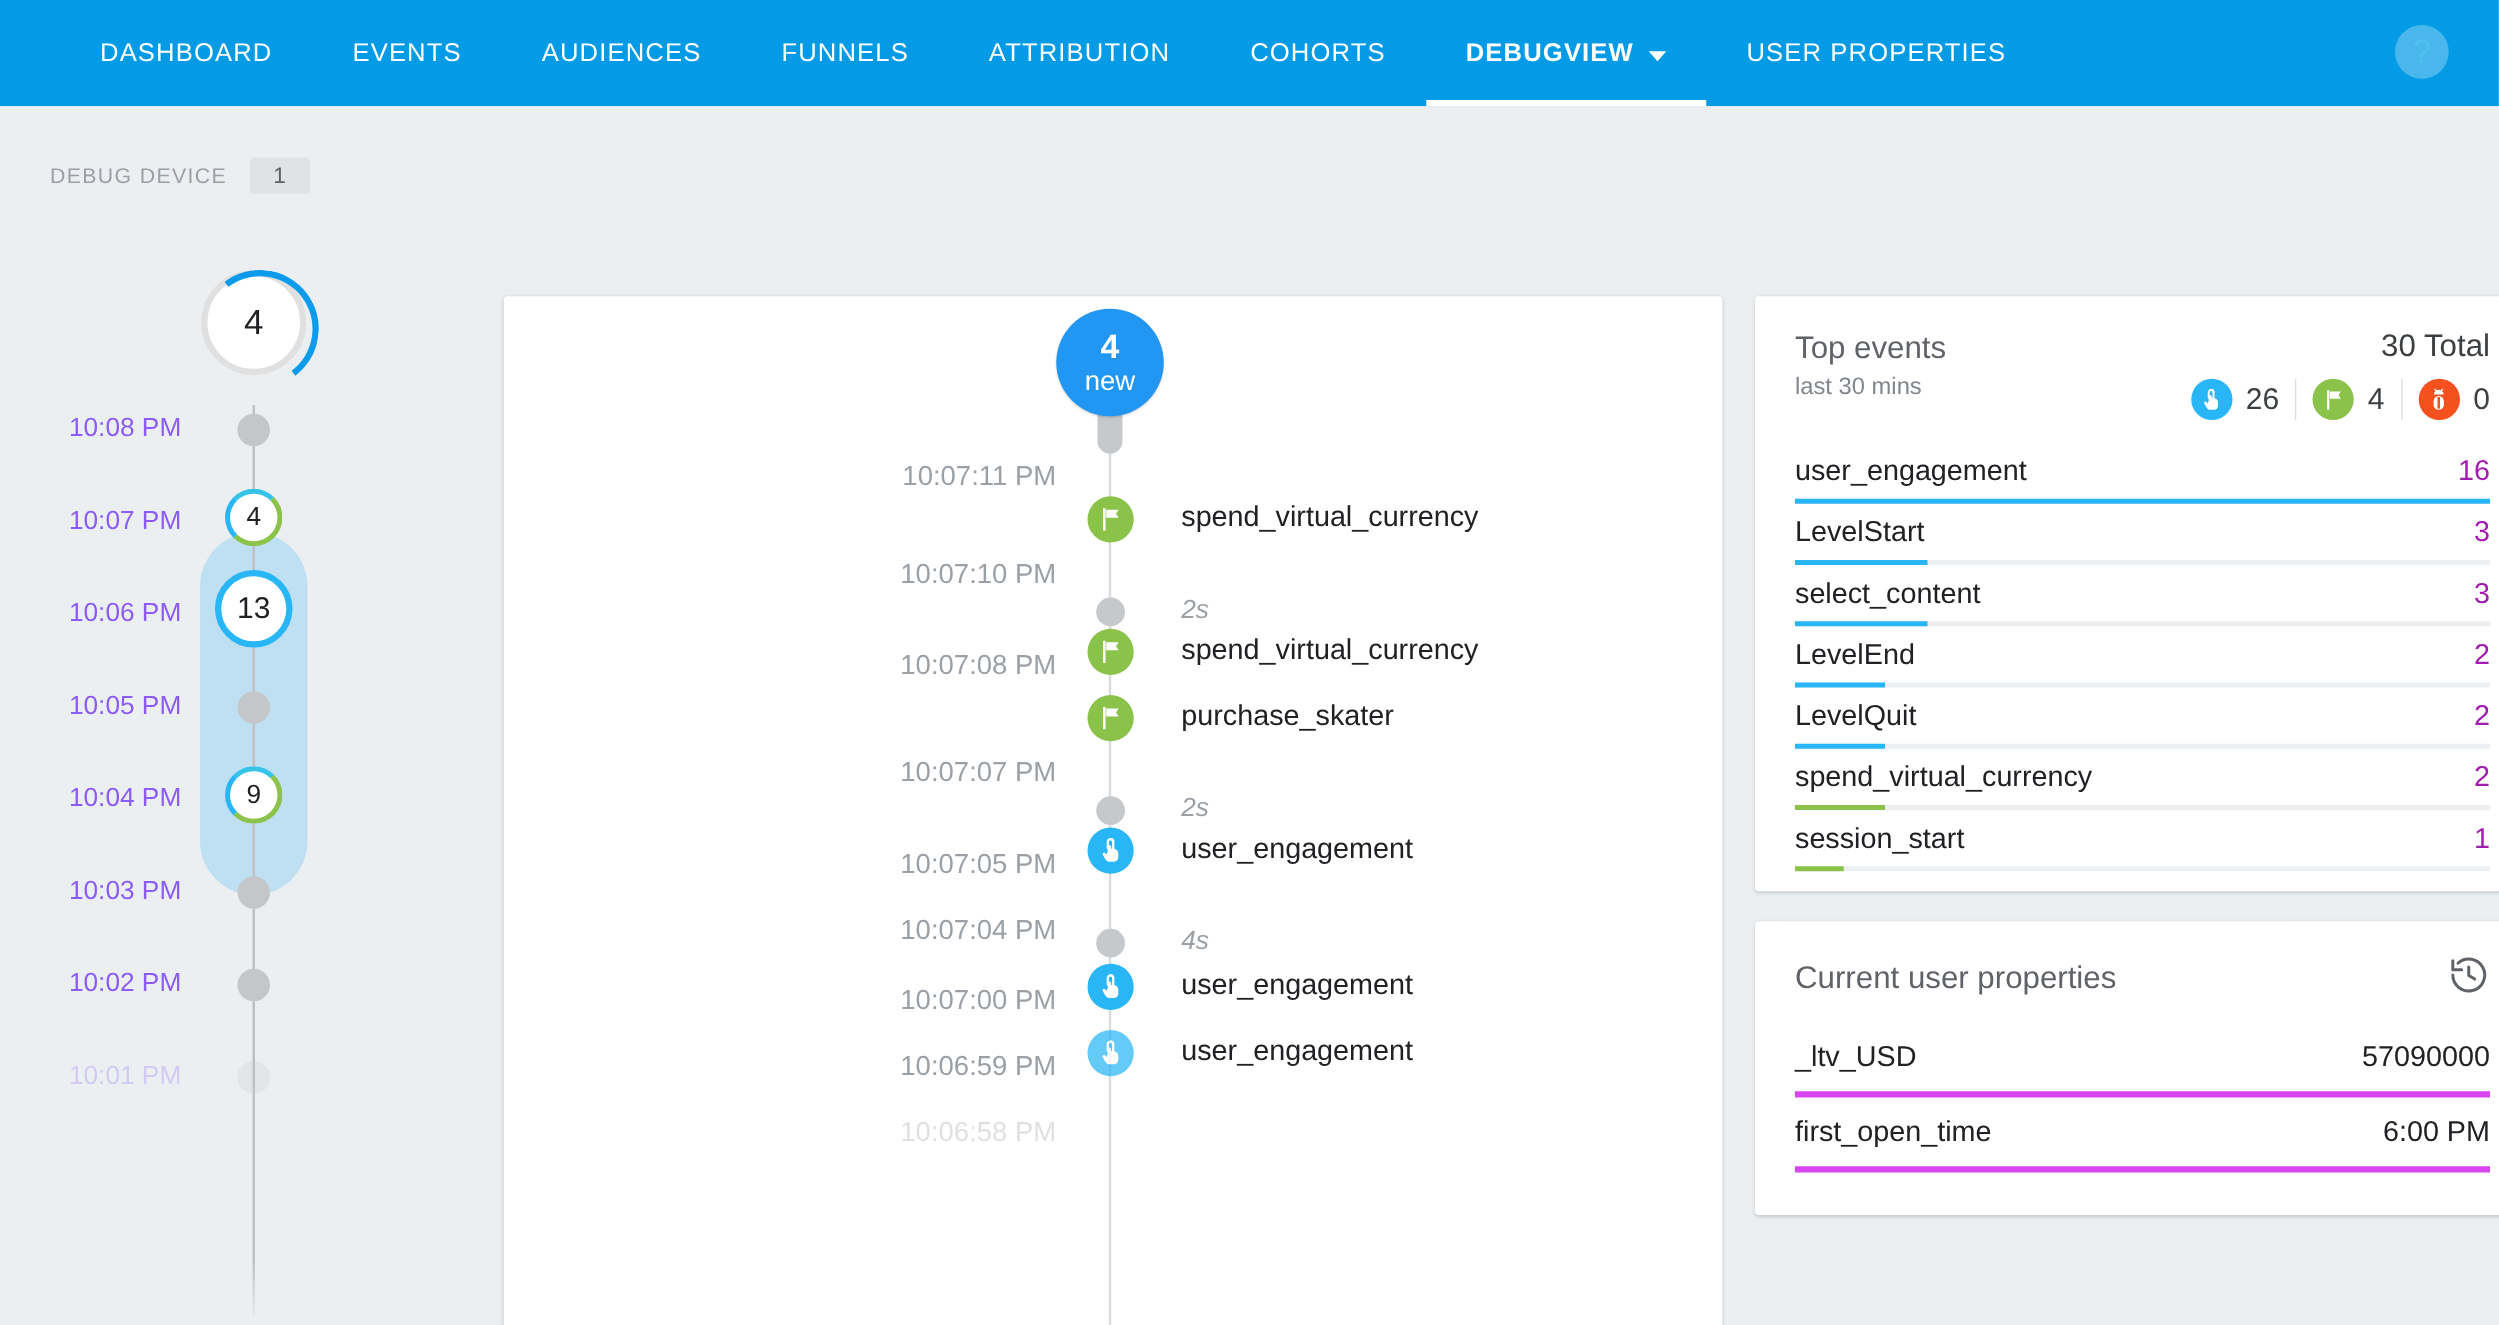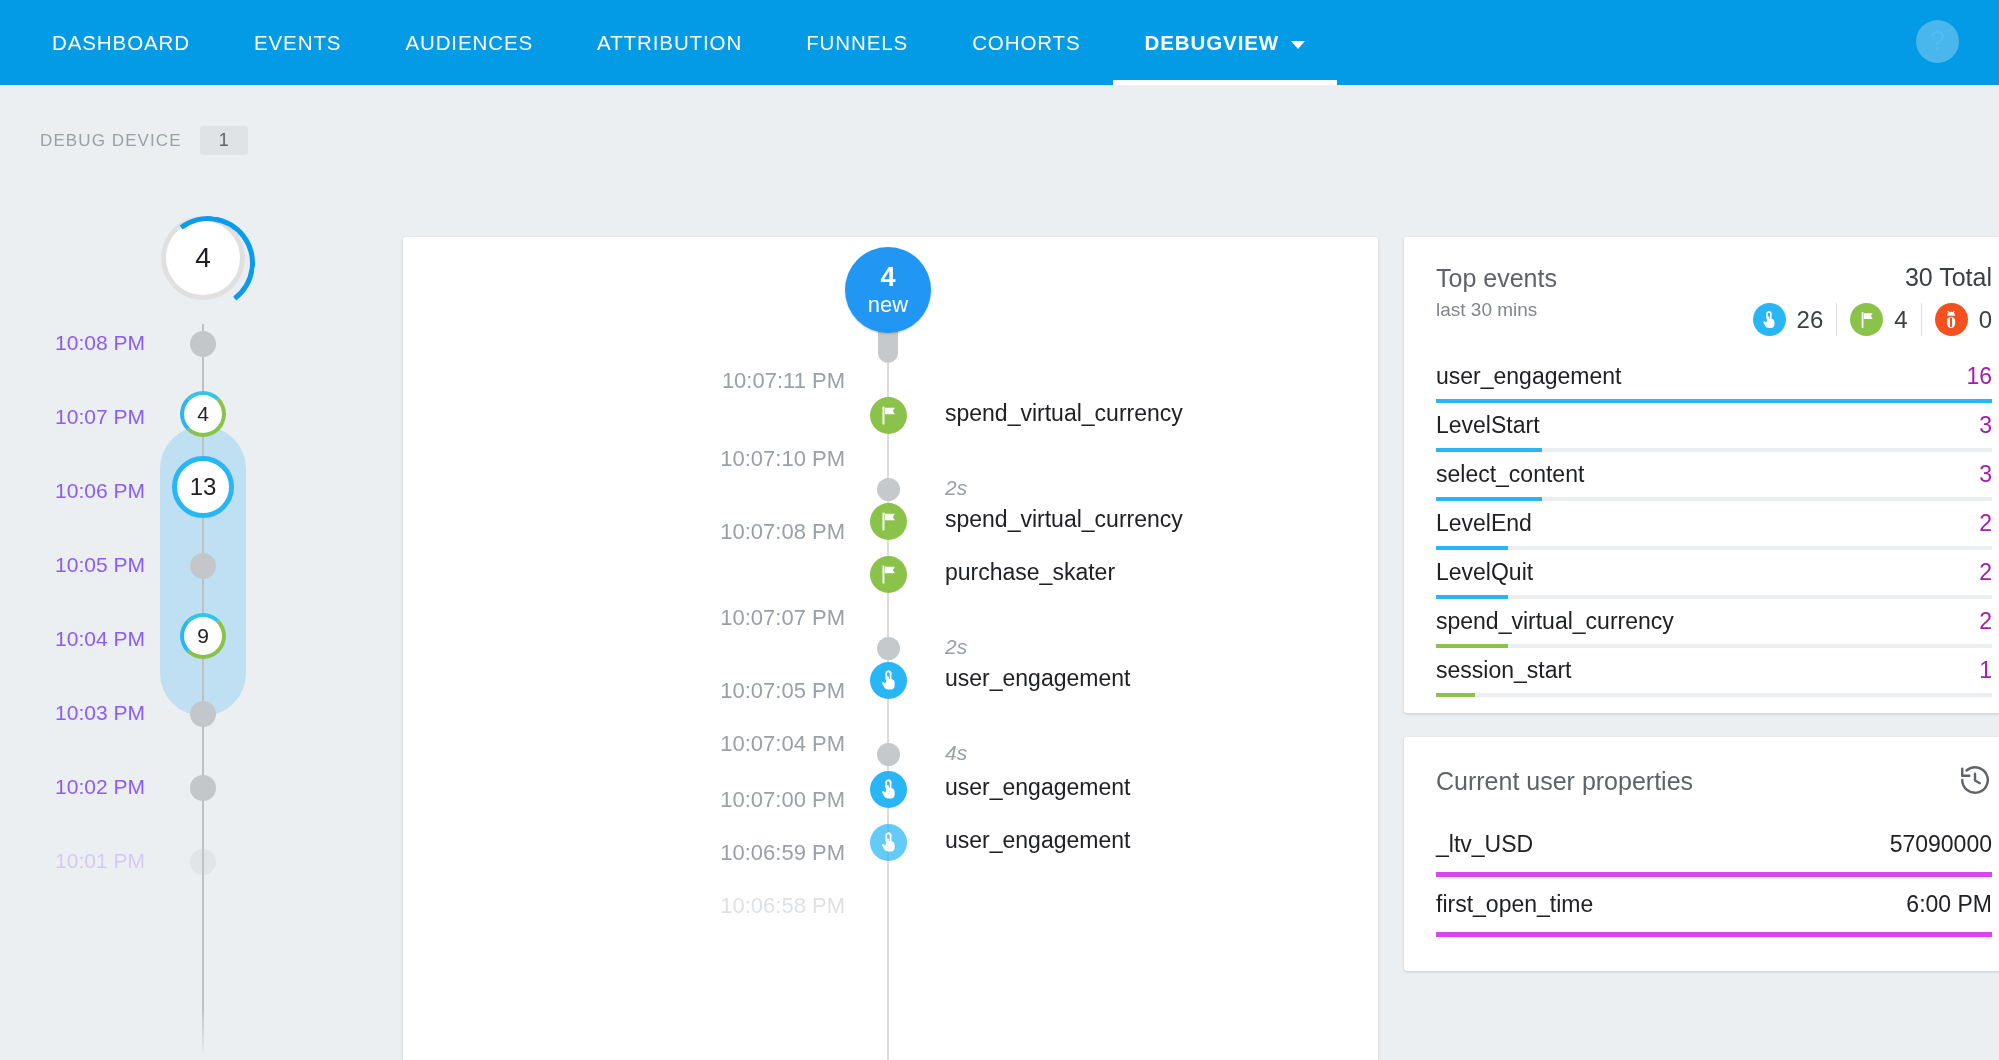--- a/index.html
+++ b/index.html
@@ -19,21 +19,21 @@
     width: 1999px;
     height: 85px;
     background: #039be5;
     display: flex;
     align-items: flex-start;
   }
   .nav-items {
     display: flex;
     align-items: stretch;
     height: 85px;
-    padding-left: 20px;
+    padding-left: 48px;
   }
   .nav-item {
     position: relative;
     display: flex;
     align-items: center;
     justify-content: center;
     padding: 0 32px;
     color: #ffffff;
     font-size: 20.5px;
     letter-spacing: 0.9px;
@@ -435,31 +435,34 @@
       <div class="nav-item">
         <span>DASHBOARD</span>
       </div>
       <div class="nav-item">
         <span>EVENTS</span>
       </div>
       <div class="nav-item">
         <span>AUDIENCES</span>
       </div>
       <div class="nav-item">
+        <span>FUNNELS</span>
+      </div>
+      <div class="nav-item">
         <span>ATTRIBUTION</span>
-      </div>
-      <div class="nav-item">
-        <span>FUNNELS</span>
       </div>
       <div class="nav-item">
         <span>COHORTS</span>
       </div>
       <div class="nav-item active">
         <span>DEBUGVIEW</span>
         <span class="nav-caret"></span>
+      </div>
+      <div class="nav-item">
+        <span>USER PROPERTIES</span>
       </div>
     </div>
   <div class="help-btn">?</div>
 </div>
 
 <div class="content">
 
   <div class="sidebar">
 
     <div class="device-header">

